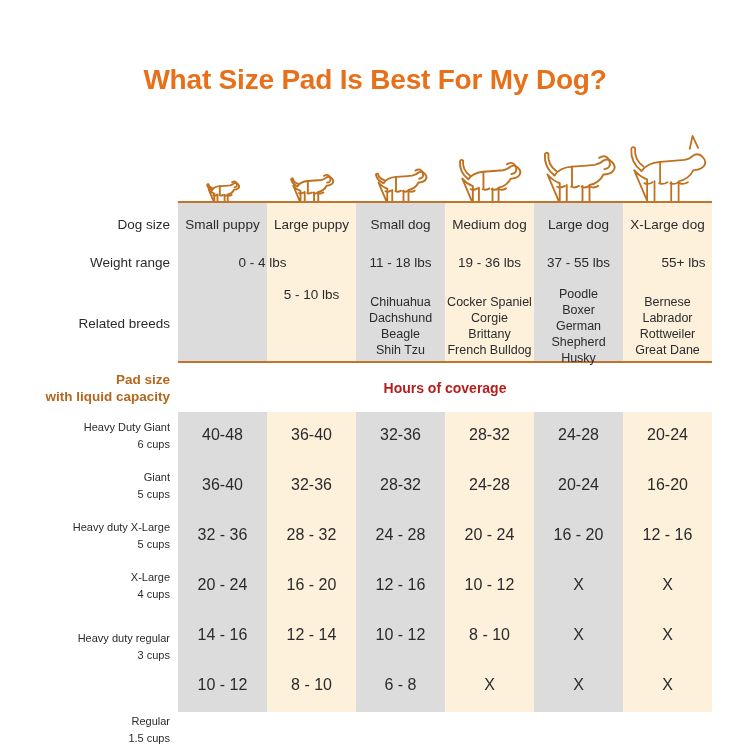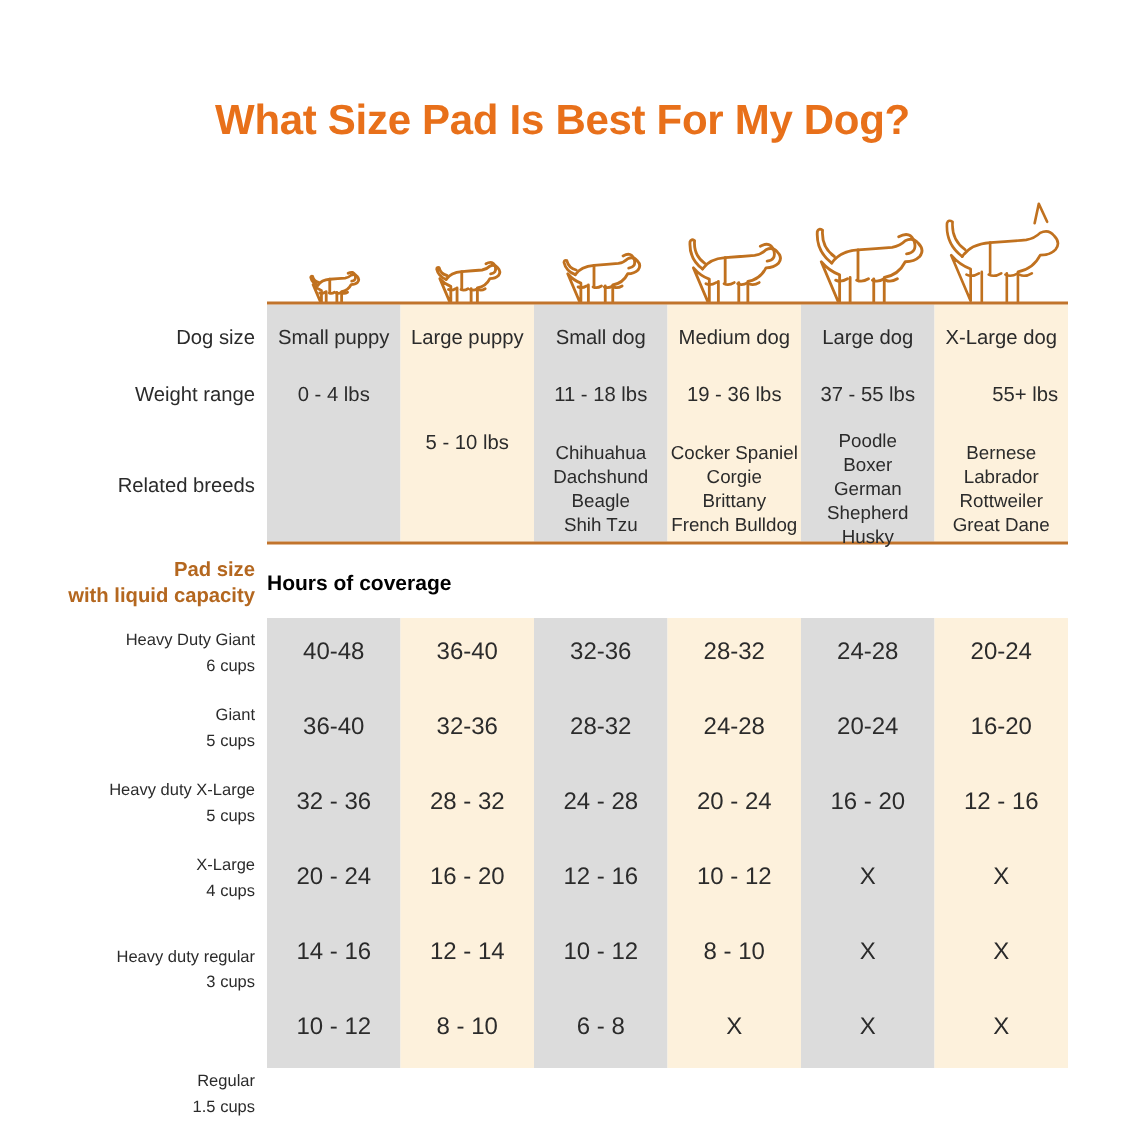--- a/index.html
+++ b/index.html
@@ -123,24 +123,24 @@
     font-size: 13.5px;
     line-height: 17px;
     font-weight: bold;
     color: #b4671f;
   }
   .hours-label {
     position: absolute;
     left: 178px;
     top: 380px;
     width: 534px;
-    text-align: left;
+    text-align: center;
     font-size: 14px;
     font-weight: bold;
-    color: #000000;
+    color: #b91c1c;
   }
 
   .data-value { font-size: 16px; }
   .data-label { font-size: 11px; line-height: 17px; }
 </style>
 </head>
 <body>
 
 <div id="page">
 
@@ -228,21 +228,21 @@
   <div class="rule rule-bottom"></div>
 
   <div class="row-label" style="top:216px;">Dog size</div>
   <div class="row-label" style="top:254px;">Weight range</div>
   <div class="row-label" style="top:315px;">Related breeds</div>
 
   <div id="upper-cells">
       <div class="cell" style="left: 178px; top: 216px;">
         <div>Small puppy</div>
       </div>
-      <div class="cell" style="left: 178px; top: 254px;">
+      <div class="cell" style="left: 178px; top: 254px; padding-left: 40px;">
         <div>0 - 4 lbs</div>
       </div>
       <div class="cell" style="left: 267px; top: 216px;">
         <div>Large puppy</div>
       </div>
       <div class="cell" style="left: 267px; top: 254px; margin-top: 32px;">
         <div>5 - 10 lbs</div>
       </div>
       <div class="cell" style="left: 356px; top: 216px;">
         <div>Small dog</div>

